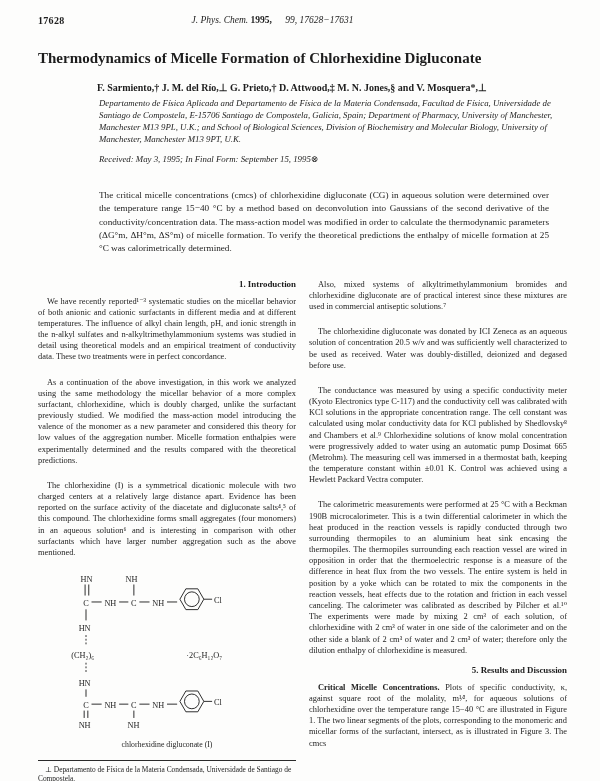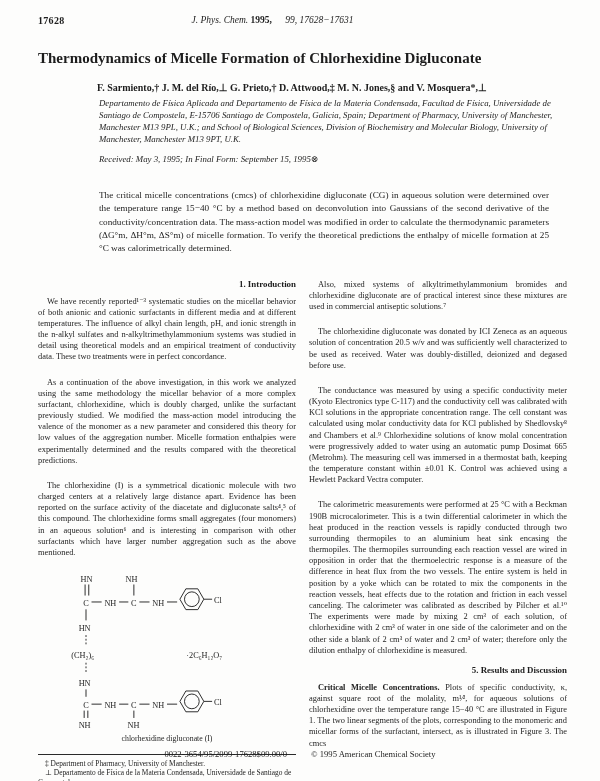--- a/index.html
+++ b/index.html
@@ -54,21 +54,21 @@
   .col p { margin: 0; text-indent: 9px; }
   .col p + p { margin-top: 14px; }
   h3.section-heading {
     font-size: 8.9px; font-weight: bold;
     margin: 9px 0 5px 0; text-indent: 0; text-align: right;
   }
   h3.first { margin-top: 0; }
   .lead-bold { font-weight: bold; }
   .figure { width: 218px; margin: 9px auto 2px auto; text-align: center; }
   .figure svg { display: block; margin: 0 auto; }
-  .fig-caption { font-size: 7.8px; margin-top: 5px; }
+  .fig-caption { font-size: 7.8px; margin-top: 11px; }
   .footnotes {
     margin-top: 9px; border-top: 1px solid #2a2a2a; padding-top: 4px;
     font-size: 7.4px; line-height: 1.32; text-align: left;
   }
   .footnotes div { text-indent: 7px; }
   .footer {
     position: absolute; left: 0; right: 0; bottom: 22px;
     text-align: center; font-size: 8.6px; white-space: nowrap;
   }
   .footer .fl { margin-right: 22px; }
@@ -156,35 +156,30 @@
           <line x1="25" y1="156" x2="25" y2="164" stroke-width="1"></line>
           <line x1="29" y1="156" x2="29" y2="164" stroke-width="1"></line>
           <text x="19" y="175">NH</text>
           <line x1="79" y1="156" x2="79" y2="164" stroke-width="1"></line>
           <text x="72" y="175">NH</text>
         </svg>
         <div class="fig-caption">chlorhexidine digluconate (I)</div>
       </div>
 
       <div class="footnotes">
-        <div>‡ Department of Pharmacy, University of Manchester.</div>
         <div>⊥ Departamento de Física de la Materia Condensada, Universidade de Santiago de Compostela.</div>
 
       </div>
     </div>
 
     <div class="col">
       <p>Also, mixed systems of alkyltrimethylammonium bromides and chlorhexidine digluconate are of practical interest since these mixtures are used in commercial antiseptic solutions.⁷</p>
       <p>The chlorhexidine digluconate was donated by ICI Zeneca as an aqueous solution of concentration 20.5 w/v and was sufficiently well characterized to be used as received. Water was doubly-distilled, deionized and degased before use.</p>
       <p>The conductance was measured by using a specific conductivity meter (Kyoto Electronics type C-117) and the conductivity cell was calibrated with KCl solutions in the appropriate concentration range. The cell constant was calculated using molar conductivity data for KCl published by Shedlovsky⁸ and Chambers et al.⁹ Chlorhexidine solutions of know molal concentration were progressively added to water using an automatic pump Dosimat 665 (Metrohm). The measuring cell was immersed in a thermostat bath, keeping the temperature constant within ±0.01 K. Control was achieved using a Hewlett Packard Vectra computer.</p>
       <p>The calorimetric measurements were performed at 25 °C with a Beckman 190B microcalorimeter. This is a twin differential calorimeter in which the heat produced in the reaction vessels is rapidly conducted through two surrounding thermopiles to an aluminium heat sink encasing the thermopiles. The thermopiles surrounding each reaction vessel are wired in opposition in order that the thermoelectric response is a measure of the difference in heat flux from the two vessels. The entire system is held in position by a yoke which can be rotated to mix the components in the reaction vessels, heat effects due to the rotation and friction in each vessel canceling. The calorimeter was calibrated as described by Pilcher et al.¹⁰ The experiments were made by mixing 2 cm³ of each solution, of chlorhexidine with 2 cm³ of water in one side of the calorimeter and on the other side a blank of 2 cm³ of water and 2 cm³ of water; therefore only the dilution enthalpy of chlorhexidine is measured.</p>
       <h3 class="section-heading">5. Results and Discussion</h3>
       <p><span class="lead-bold">Critical Micelle Concentrations.</span><span> Plots of specific conductivity, κ, against square root of the molality, m¹⁄², for aqueous solutions of chlorhexidine over the temperature range 15−40 °C are illustrated in Figure 1. The two linear segments of the plots, corresponding to the monomeric and micellar forms of the surfactant, intersect, as is illustrated in Figure 3. The cmcs</span></p>
     </div>
 
   </div>
 
-  <div class="footer">
-    <span class="fl">0022-3654/95/2099-17628$09.00/0</span>
-    <span class="fr">© 1995 American Chemical Society</span>
-  </div>
 
 </div>
 
 </body></html>

